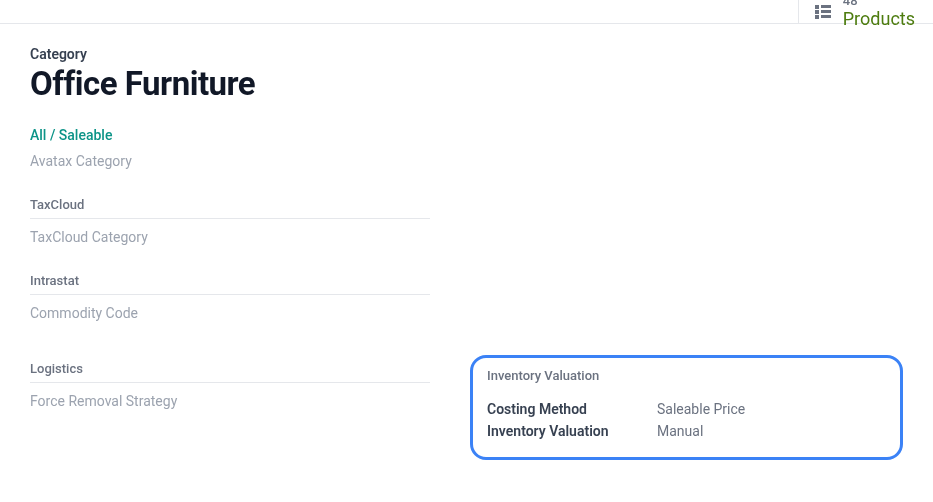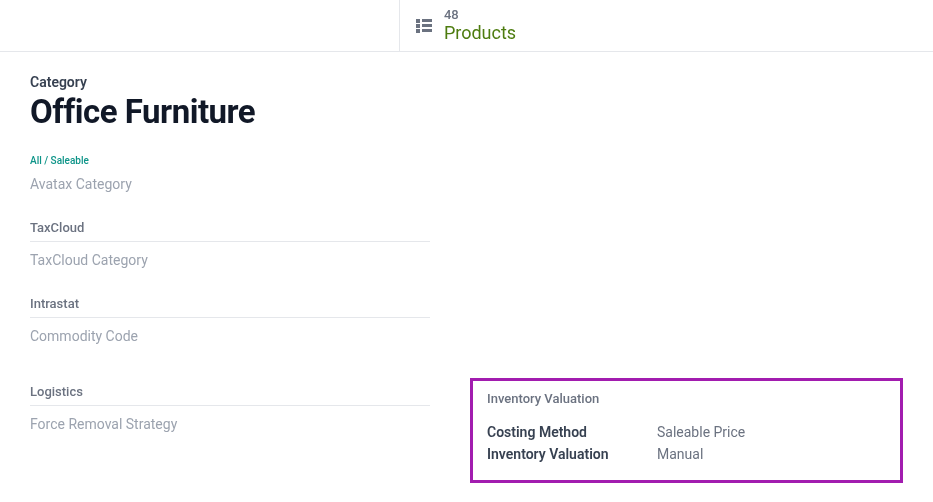--- a/index.html
+++ b/index.html
@@ -5,24 +5,24 @@
     * { box-sizing: border-box; margin: 0; padding: 0; }
     body {
       font-family: -apple-system, BlinkMacSystemFont, "Segoe UI", Roboto, "Helvetica Neue", Arial, sans-serif;
       background: #fff;
       color: #374151;
       width: 933px;
       height: 502px;
       position: relative;
     }
     .topbar {
-      height: 52px;
+      height: 24px;
       border-bottom: 1px solid #e5e7eb;
       display: flex;
-      justify-content: center;
+      justify-content: flex-end;
       align-items: center;
       padding-right: 18px;
     }
     .products-btn {
       display: flex;
       align-items: center;
       gap: 10px;
       border-left: 1px solid #e5e7eb;
       padding-left: 16px;
       height: 100%;
@@ -76,21 +76,21 @@
       width: 170px;
       font-size: 14px;
       font-weight: 600;
       color: #374151;
     }
     .field-label.muted {
       font-weight: 400;
       color: #9ca3af;
     }
     .field-value {
-      font-size: 10px;
+      font-size: 14px;
       color: #374151;
     }
     .field-value.link {
       color: #0d9488;
       font-weight: 500;
     }
 
     .section-heading {
       font-size: 13px;
       font-weight: 500;
@@ -104,22 +104,22 @@
     .columns {
       display: flex;
       gap: 40px;
       margin-top: 40px;
     }
     .col {
       flex: 1;
     }
 
     .inv-box {
-      border: 3px solid #a21caf;
-      border-radius: 0;
+      border: 3px solid #3b82f6;
+      border-radius: 16px;
       padding: 10px 14px 12px 14px;
       margin-top: -6px;
     }
     .inv-box .section-heading {
       margin-top: 0;
       border-bottom: none;
       padding-bottom: 8px;
     }
     .inv-row {
       display: flex;

